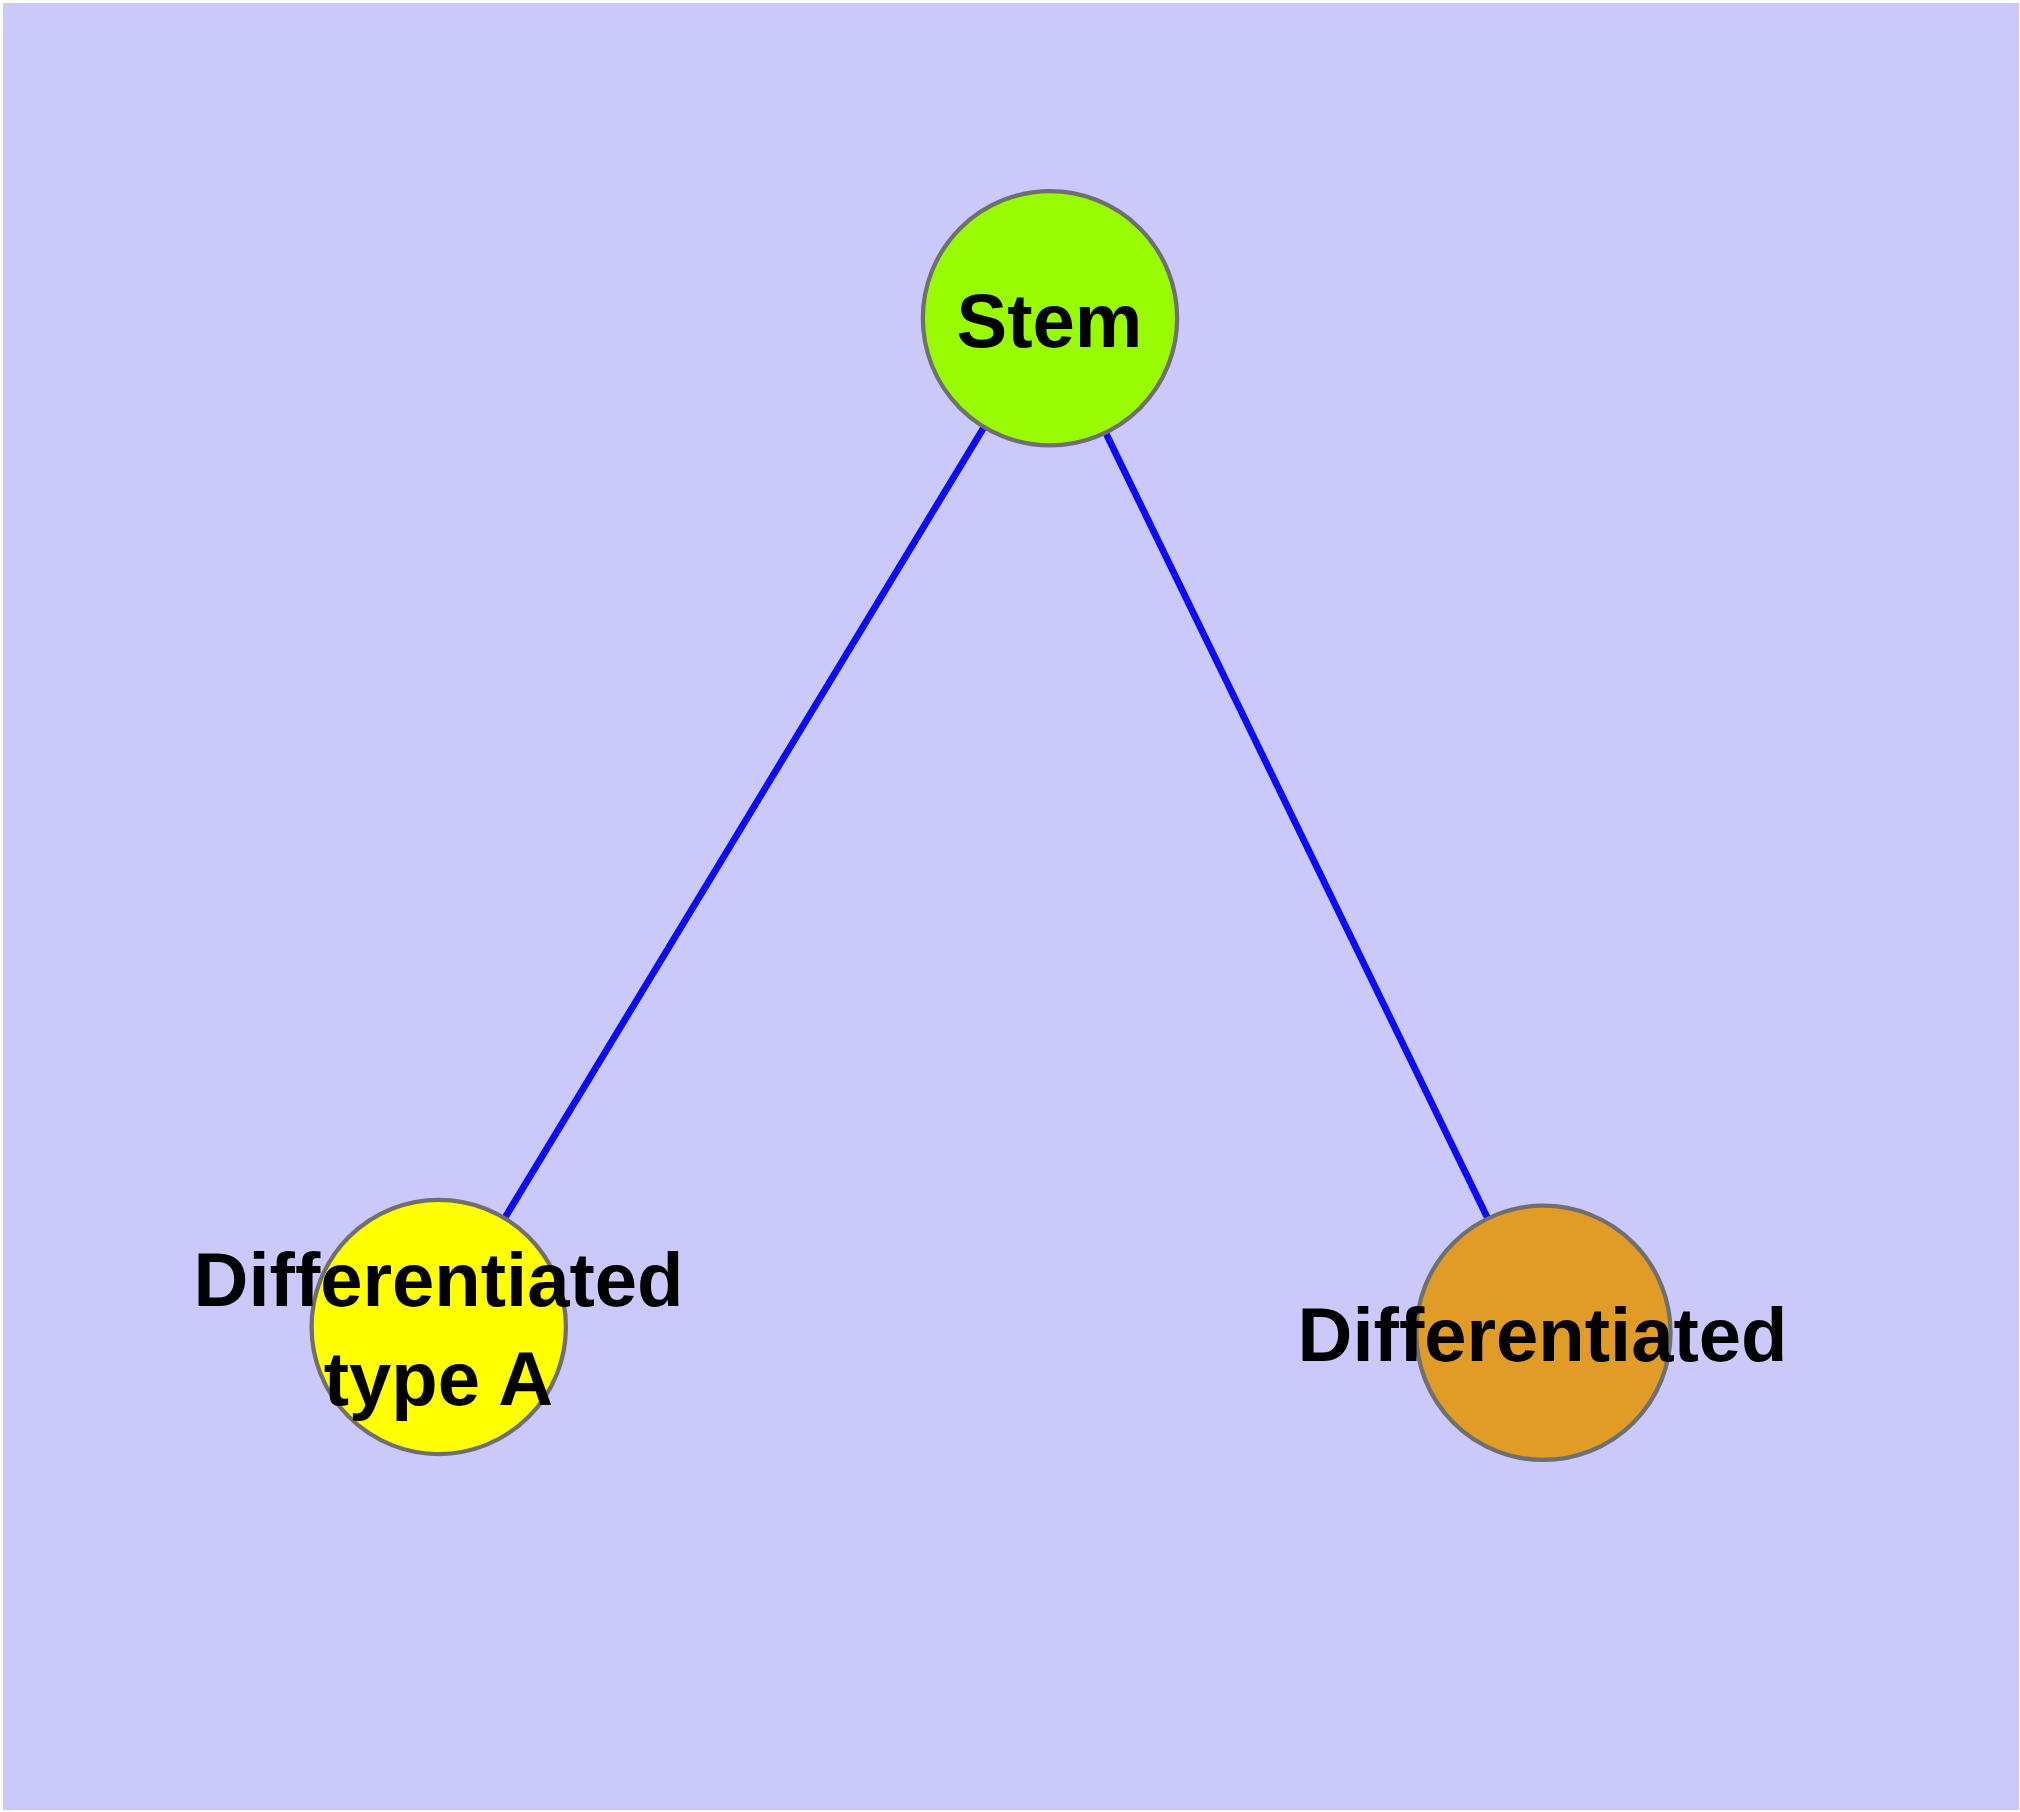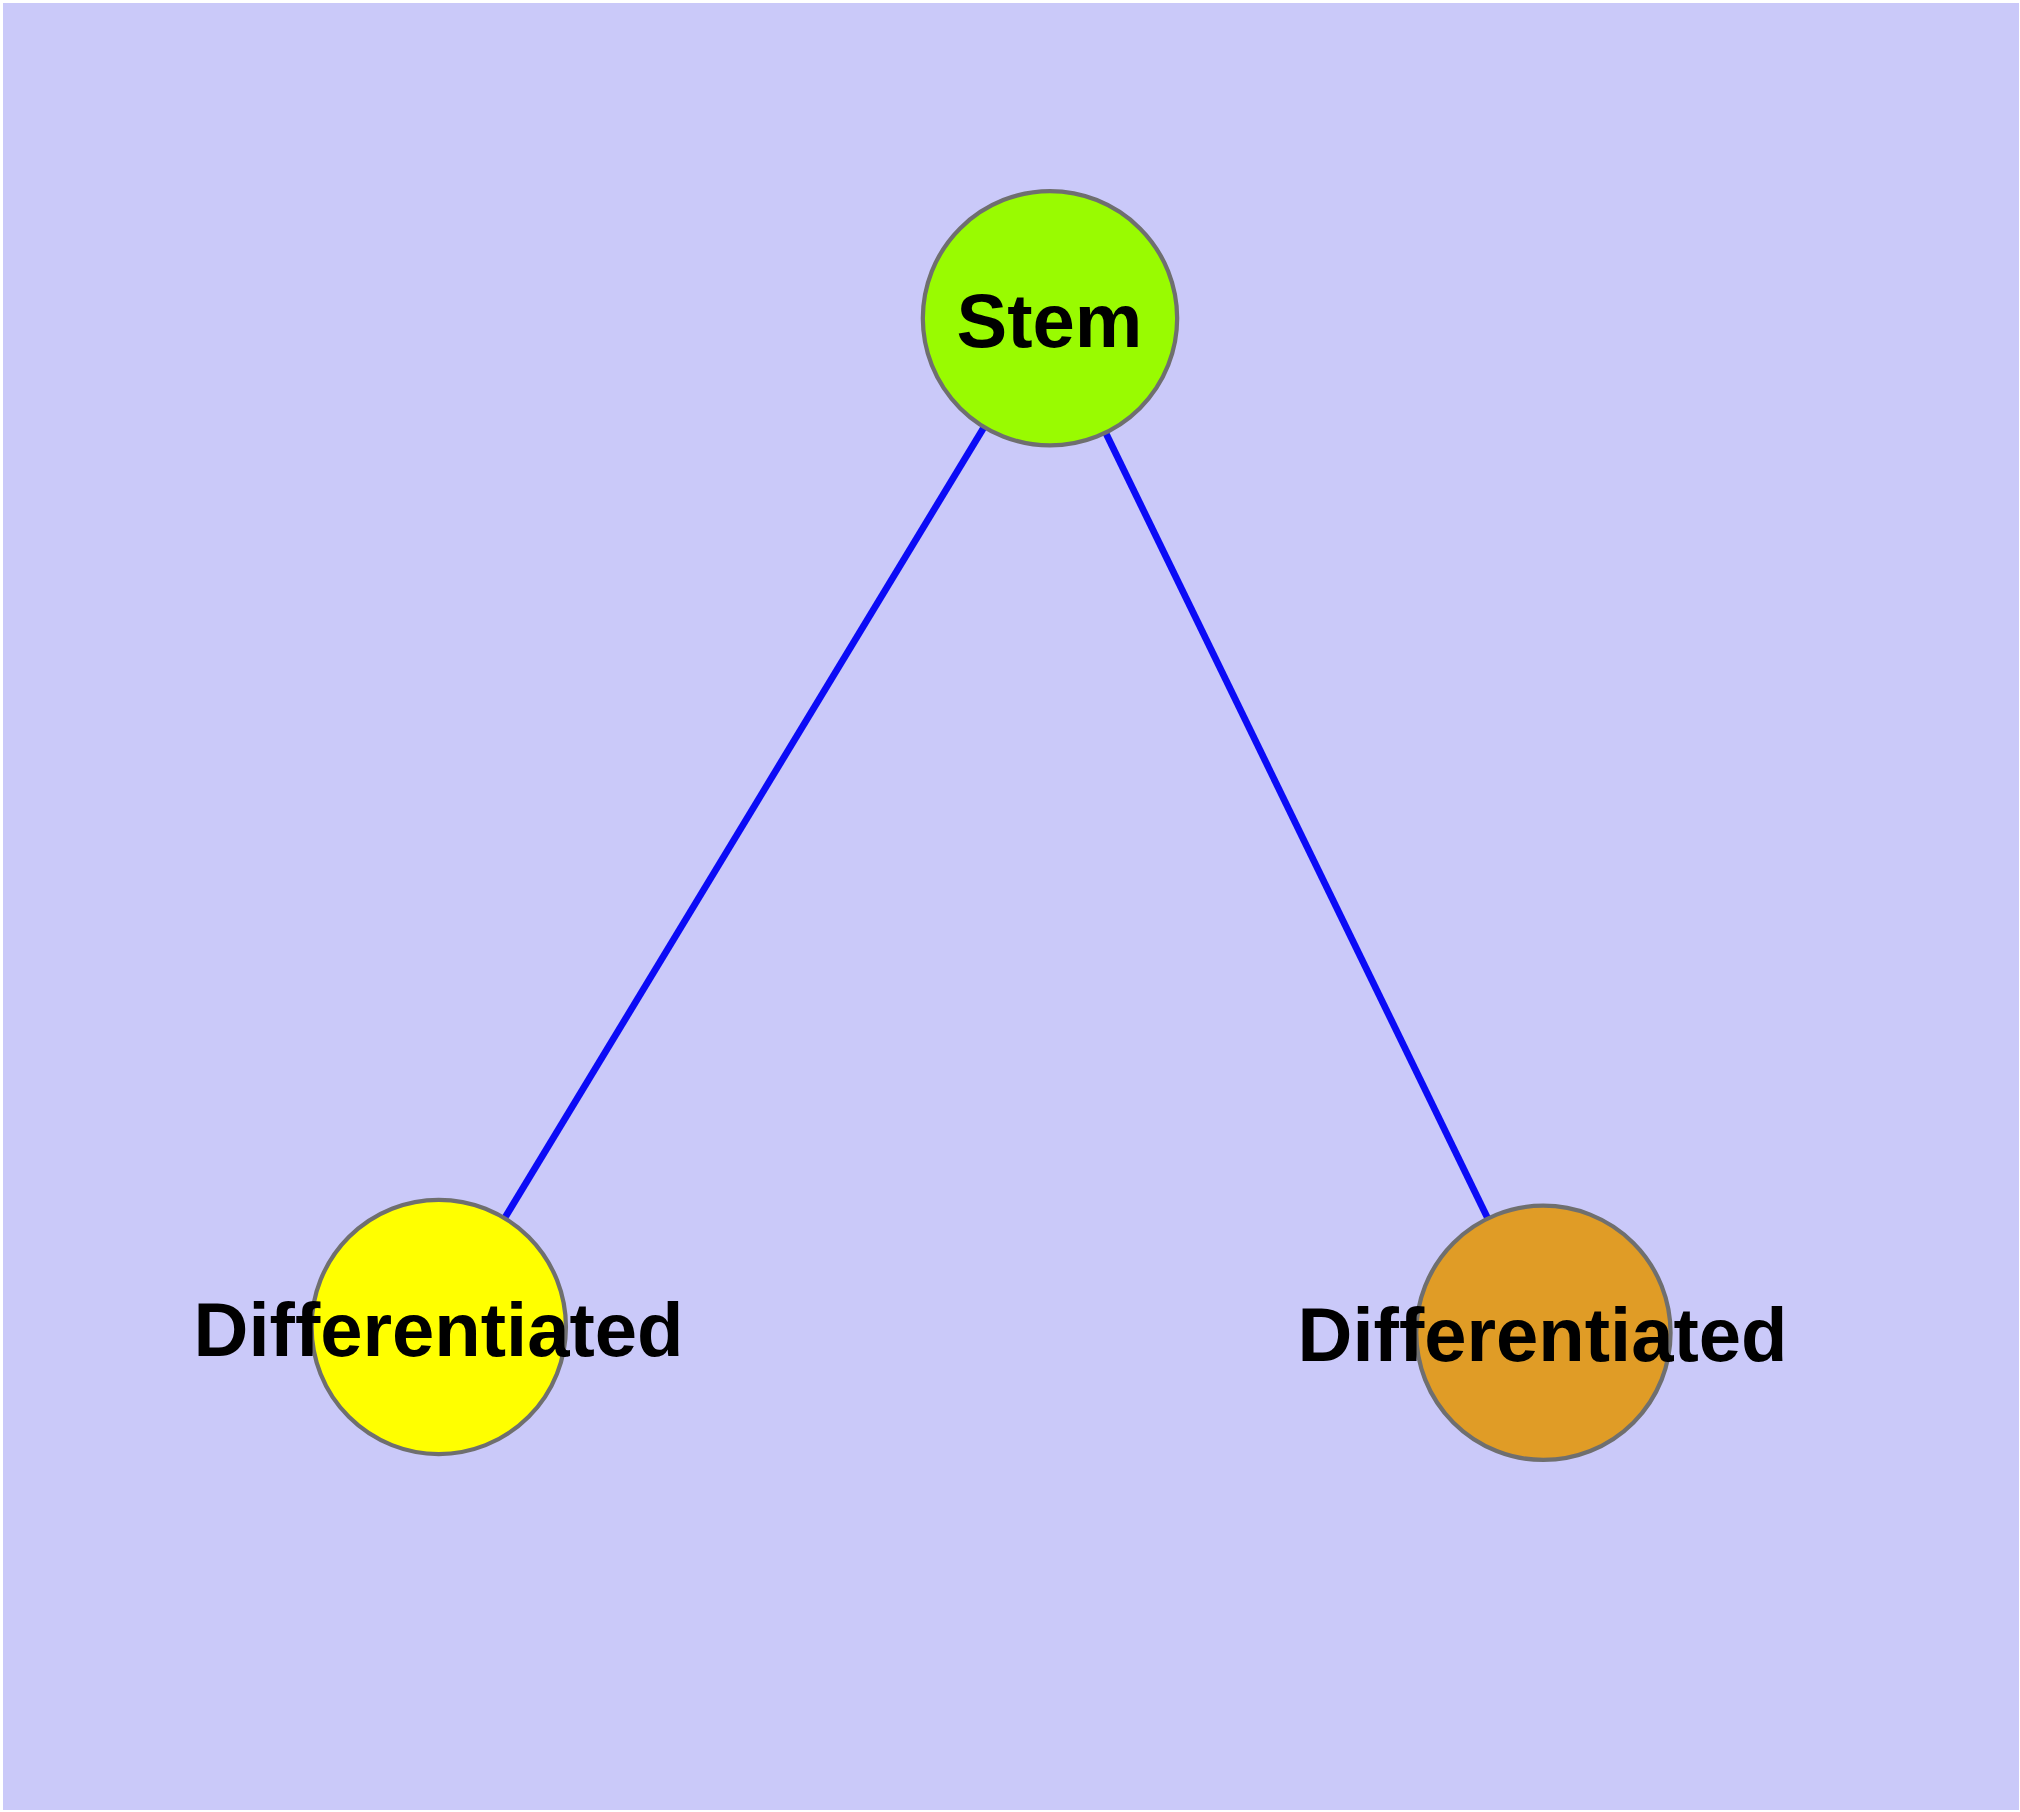--- a/index.html
+++ b/index.html
@@ -61,20 +61,21 @@
 
     <circle cx="1817" cy="1569" r="150" stroke-width="5" fill="#E09C26" stroke="#6F6F6F"></circle>
   </svg>
 
   <div class="node-label" style="left:1047px; top:317px;">
     <span class="label-line">Stem</span>
   </div>
 
   <div class="node-label" style="left:436px; top:1326px;">
     <span class="label-line">Differentiated</span>
+    <span class="label-line">type A</span>
   </div>
 
   <div class="node-label" style="left:1540px; top:1331px;">
     <span class="label-line">Differentiated</span>
   </div>
 
 </div>
 
 
 </body></html>

